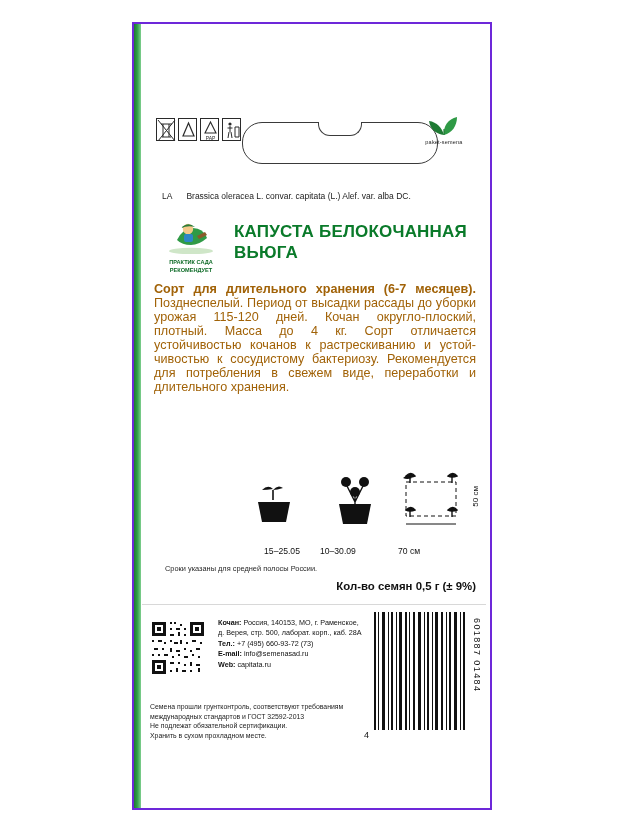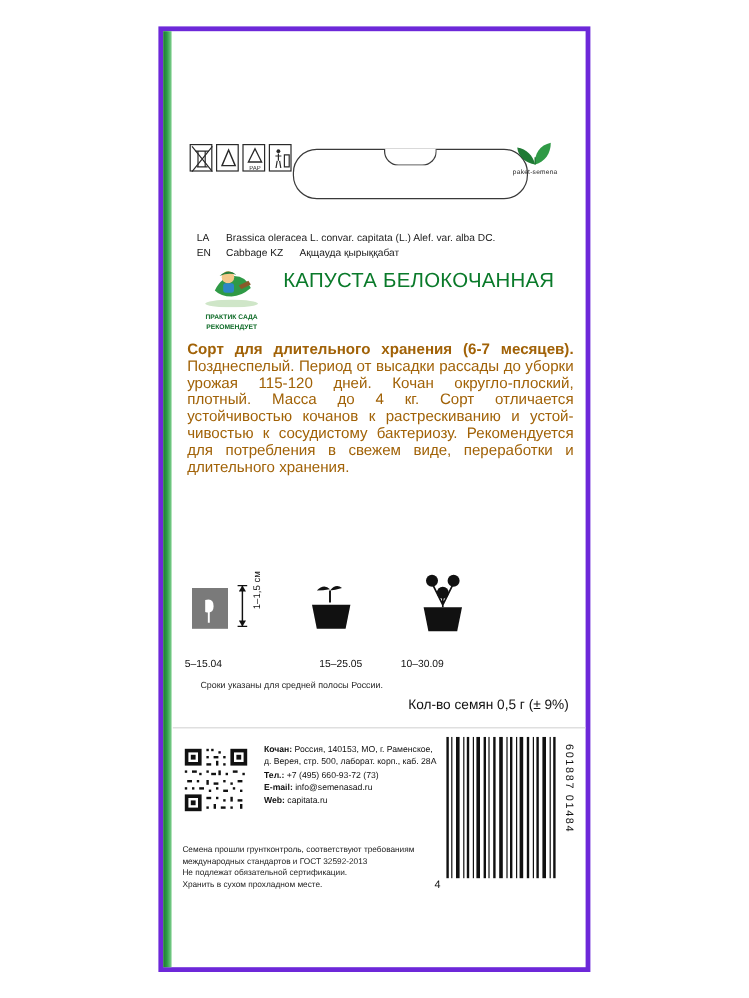--- a/index.html
+++ b/index.html
@@ -15,21 +15,21 @@
   }
 
   
   .packet {
     position: absolute;
     left: 132px;
     top: 22px;
     width: 360px;
     height: 788px;
     background: #ffffff;
-    border: 4px solid #6d28d9;
+    border: 2px solid #6d28d9;
   }
   .left-edge {
     position: absolute;
     left: 0; top: 0;
     width: 7px; height: 100%;
     background: linear-gradient(90deg,#1f7a34 0%, #2e9c46 45%, #7fd08f 100%);
   }
 
   
   .top-row {
@@ -125,21 +125,21 @@
     line-height: 7px;
     margin-top: 1px;
   }
   .titles {
     position: absolute;
     left: 80px; top: 2px;
     width: 246px;
   }
   .t1 {
     font-size: 17px;
-    font-weight: normal;
+    font-weight: bold;
     color: #0a7a2a;
     letter-spacing: .2px;
     line-height: 19px;
   }
   .t2 {
     font-size: 17px;
     font-weight: bold;
     color: #0a7a2a;
     letter-spacing: .2px;
     line-height: 19px;
@@ -168,21 +168,21 @@
   .pic .art { position: absolute; left: 0; top: 0; width: 84px; height: 62px; }
   .pic .cap {
     position: absolute;
     left: 0; bottom: 0;
     width: 84px;
     font-size: 8.6px;
     color: #111;
   }
   .p1 { left: 0; }
   .p2 { left: 88px; text-align: center; }
-  .p3 { left: 180px; }
+  .p3 { left: 168px; }
   .p4 { left: 246px; width: 86px; }
   .vlabel {
     position: absolute;
     font-size: 8px;
     color: #111;
     writing-mode: vertical-rl;
     transform: rotate(180deg);
     white-space: nowrap;
   }
 
@@ -190,21 +190,21 @@
     position: absolute;
     left: 20px; top: 540px;
     font-size: 7.4px;
     color: #262626;
     margin-left: 11px;
   }
   .seed-count {
     position: absolute;
     right: 14px; top: 556px;
     font-size: 11.4px;
-    font-weight: normal;
+    font-weight: bold;
     color: #111;
   }
 
   
   .divider {
     position: absolute;
     left: 8px; top: 580px;
     width: 344px; height: 1px;
     background: #d8d8d8;
   }
@@ -298,70 +298,50 @@
         </svg>
       </span>
       <div class="brand-txt">paket-semena</div>
     </div>
   </div>
 
   <div class="latin">
     <div>
       <span class="code">LA</span>
       <span class="nm">Brassica oleracea L. convar. capitata (L.) Alef. var. alba DC.</span>
-    </div>
-    <div>
-      <span class="code">EN</span>
-      <span class="nm">Cabbage</span>
-      <span class="code-kz">KZ</span>
-      <span class="nm">Ақщауда қырыққабат</span>
     </div>
   </div>
 
   <div class="title-wrap">
     <div class="practic">
       <span>
         <svg width="56" height="34" viewBox="0 0 56 34">
           <ellipse cx="28" cy="31" rx="22" ry="3.2" fill="#cfe6c8"></ellipse>
           <path d="M14 20 q6 -12 16 -12 q10 0 14 10 q-8 7 -16 7 q-9 0 -14 -5 z" fill="#2f9a46"></path>
           <circle cx="25" cy="9" r="5.2" fill="#f4c98a"></circle>
           <path d="M18 8 q7 -7 14 -1 q-7 -2 -14 1 z" fill="#2b7d3a"></path>
           <rect x="21" y="14" width="9" height="8" rx="2" fill="#2d86c6"></rect>
           <path d="M34 16 l8 -4 l2 3 l-8 4 z" fill="#8a5a2b"></path>
         </svg>
       </span>
       <div class="badge-txt">ПРАКТИК САДА</div>
       <div class="badge-txt">РЕКОМЕНДУЕТ</div>
     </div>
     <div class="titles">
       <div class="t1">КАПУСТА БЕЛОКОЧАННАЯ</div>
+      <div class="t2">ВЬЮГА</div>
     </div>
   </div>
 
   <div class="descr">
     <b>Сорт для длительного хранения (6-7 месяцев).</b><span> Позднеспелый. Период от высадки рассады до уборки урожая 115-120 дней. Кочан округло-плоский, плотный. Масса до 4 кг. Сорт отличается устойчивостью кочанов к растрескиванию и устой-чивостью к сосудистому бактериозу. Рекомендуется для потребления в свежем виде, переработки и длительного хранения.</span>
   </div>
 
   <div class="picto">
 
-    <div class="pic p1">
-      <div class="art">
-        <svg width="84" height="62" viewBox="0 0 84 62">
-          <rect x="6" y="16" width="30" height="34" fill="#7a7a7a"></rect>
-          <path d="M17 26 q7 -2 7 5 q0 7 -7 5 z" fill="#fff"></path>
-          <path d="M20 36 v9" stroke="#fff" stroke-width="1.6"></path>
-          <path d="M48 14 v34" stroke="#111" stroke-width="1.2"></path>
-          <path d="M44 14 h8 M44 48 h8" stroke="#111" stroke-width="1.2"></path>
-          <path d="M48 14 l-3 5 h6 z" fill="#111"></path>
-          <path d="M48 48 l-3 -5 h6 z" fill="#111"></path>
-        </svg>
-      </div>
-      <div class="cap">5–15.04</div>
-      <div class="vlabel" style="left:56px; top:2px;">1–1,5 см</div>
-    </div>
 
     <div class="pic p2">
       <div class="art">
         <svg width="84" height="62" viewBox="0 0 84 62">
           <path d="M22 18 q6 -6 11 -1 q-6 1 -11 1 z" fill="#111"></path>
           <path d="M33 18 q5 -6 10 -2 q-6 2 -10 2 z" fill="#111"></path>
           <path d="M33 18 v10" stroke="#111" stroke-width="1.6"></path>
           <path d="M18 30 h32 l-4 20 h-24 z" fill="#111"></path>
         </svg>
       </div>
@@ -374,20 +354,43 @@
           <circle cx="26" cy="10" r="5" fill="#111"></circle>
           <circle cx="44" cy="10" r="5" fill="#111"></circle>
           <circle cx="35" cy="20" r="5" fill="#111"></circle>
           <path d="M26 12 L35 30 M44 12 L35 30 M35 24 v8" stroke="#111" stroke-width="1.4"></path>
           <path d="M19 32 h32 l-4 20 h-24 z" fill="#111"></path>
         </svg>
       </div>
       <div class="cap">10–30.09</div>
     </div>
 
+    <div class="pic p4">
+      <div class="art">
+        <svg width="86" height="62" viewBox="0 0 86 62">
+          <rect x="8" y="10" width="50" height="34" fill="none" stroke="#111" stroke-width="1" stroke-dasharray="4 3"></rect>
+          <g fill="#111">
+            <path d="M8 10 m-3 -4 q5 -5 9 0 q-5 2 -9 0 z"></path>
+          </g>
+          <g stroke="#111" stroke-width="1.4" fill="#111">
+            <path d="M8 4 q5 -5 9 0 q-5 2 -9 0 z"></path>
+            <path d="M12 4 v7"></path>
+            <path d="M50 4 q5 -5 9 0 q-5 2 -9 0 z"></path>
+            <path d="M54 4 v7"></path>
+            <path d="M8 38 q5 -5 9 0 q-5 2 -9 0 z"></path>
+            <path d="M12 38 v7"></path>
+            <path d="M50 38 q5 -5 9 0 q-5 2 -9 0 z"></path>
+            <path d="M54 38 v7"></path>
+          </g>
+          <path d="M8 52 h50" stroke="#111" stroke-width="1"></path>
+        </svg>
+      </div>
+      <div class="cap">70 см</div>
+      <div class="vlabel" style="right:4px; top:14px;">50 см</div>
+    </div>
   </div>
 
   <div class="note-dates">Сроки указаны для средней полосы России.</div>
   <div class="seed-count">Кол-во семян 0,5 г (± 9%)</div>
 
   <div class="divider"></div>
 
   <div class="qr">
     <svg width="56" height="56" viewBox="0 0 56 56">
       <rect width="56" height="56" fill="#fff"></rect>

